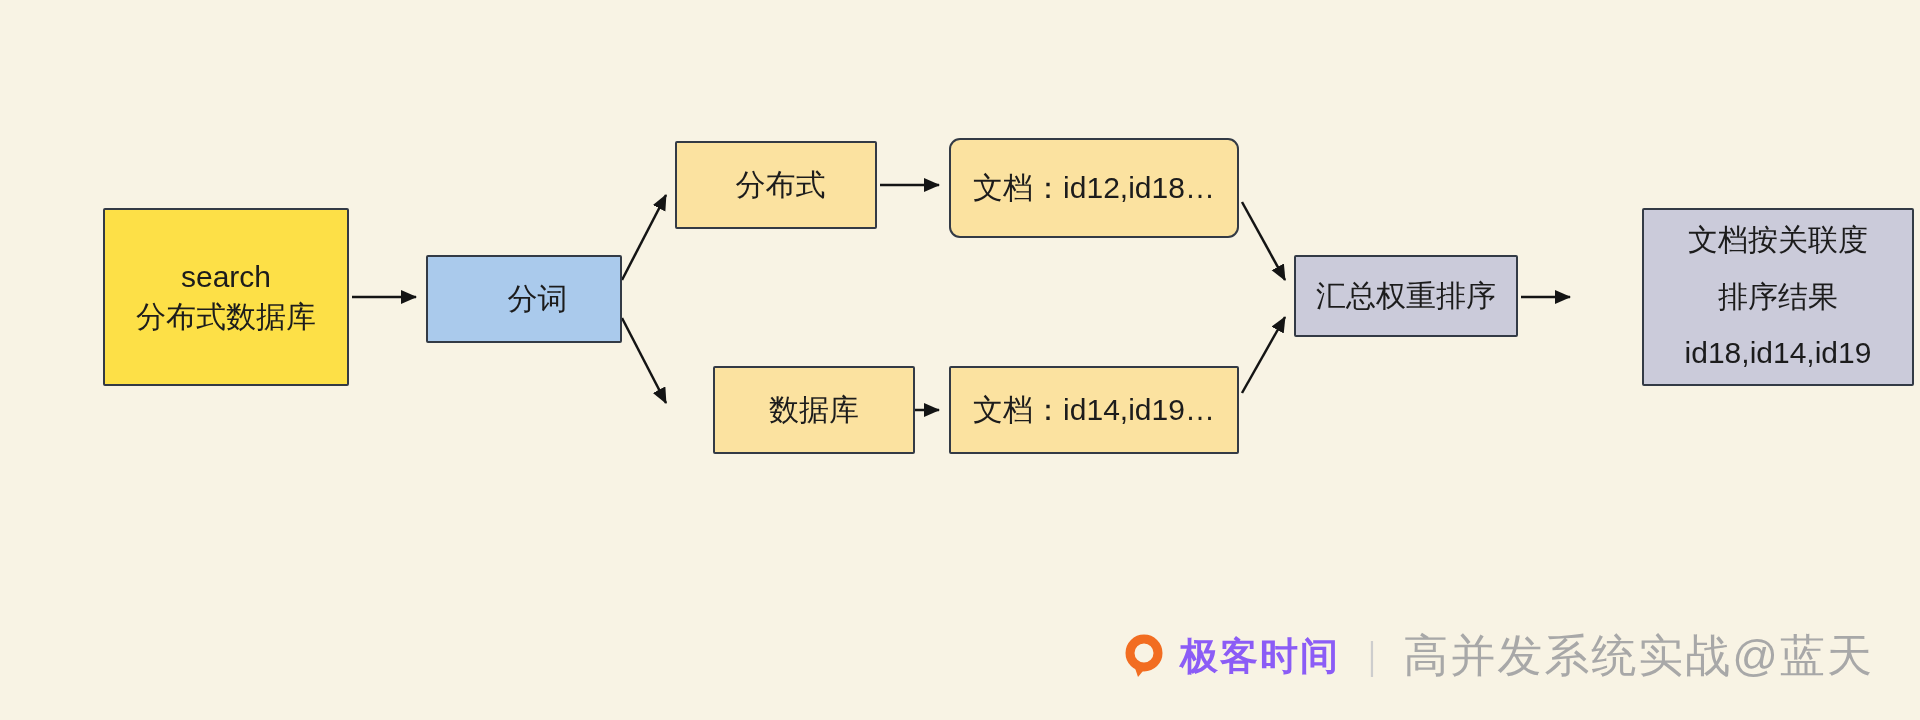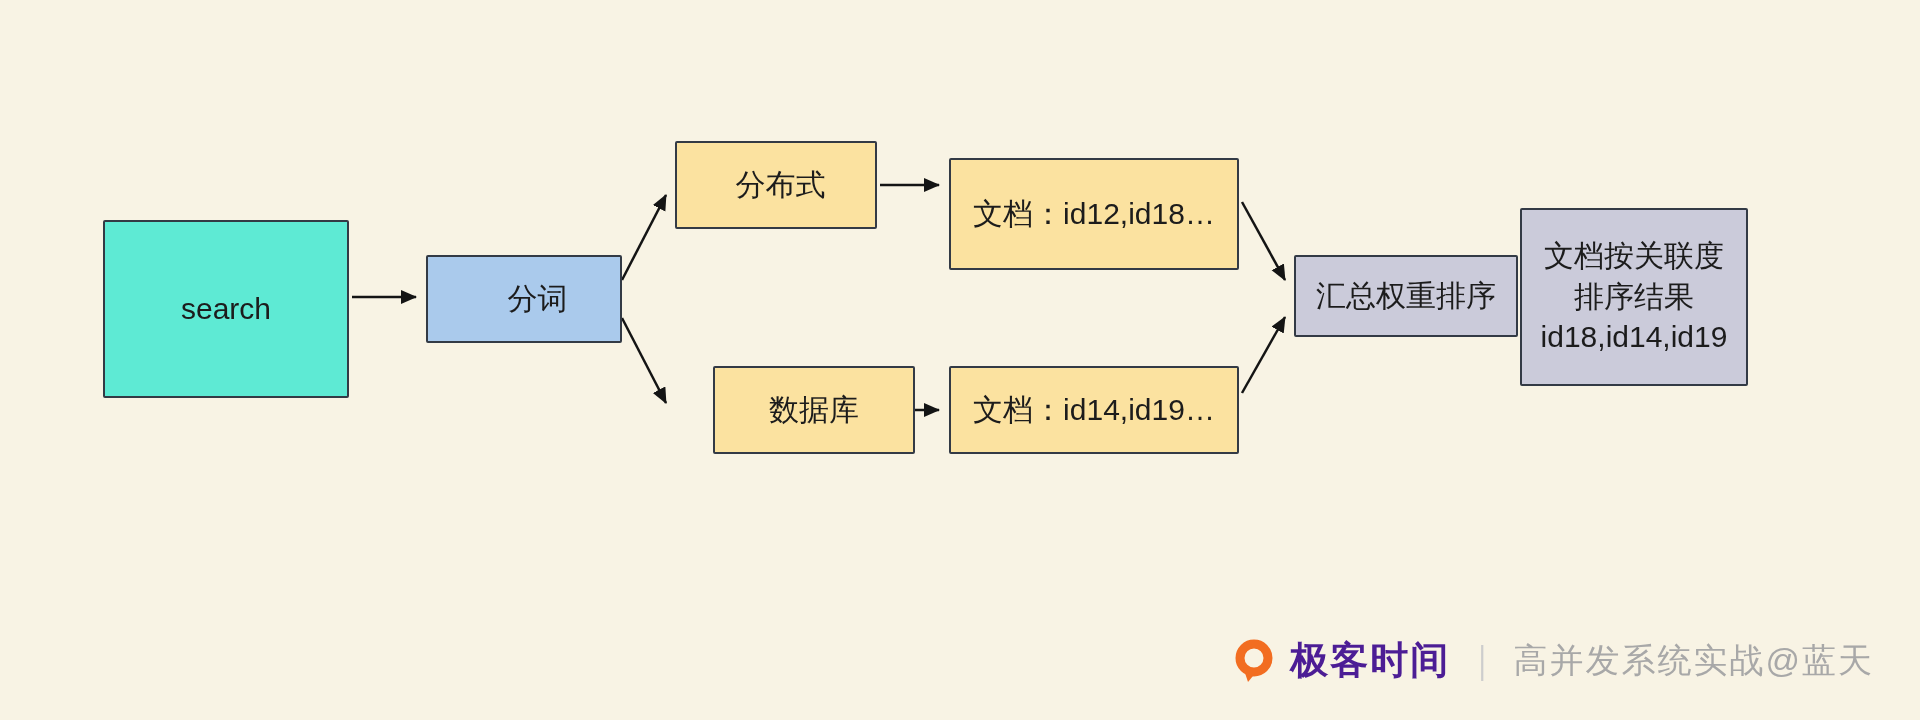--- a/index.html
+++ b/index.html
@@ -37,50 +37,50 @@
     font-size: 30px;
     color: #1c1c1c;
     line-height: 1.35;
     text-align: center;
     box-sizing: border-box;
   }
   .n-search      { left: 103px;  top: 208px; width: 246px; height: 178px; }
   .n-tokenize    { left: 426px;  top: 255px; width: 196px; height: 88px; padding-left: 27px;  }
   .n-distributed { left: 675px;  top: 141px; width: 202px; height: 88px; padding-left: 9px;  }
   .n-database    { left: 713px;  top: 366px; width: 202px; height: 88px;  }
-  .n-doc-a       { left: 949px;  top: 158px; width: 290px; height: 112px;  }
+  .n-doc-a       { left: 949px;  top: 138px; width: 290px; height: 100px; border-radius: 11px;  }
   .n-doc-b       { left: 949px;  top: 366px; width: 290px; height: 88px; align-items: center;  }
   .n-rank        { left: 1294px; top: 255px; width: 224px; height: 82px;  }
-  .n-result      { left: 1520px; top: 208px; width: 228px; height: 178px; }
+  .n-result      { left: 1642px; top: 208px; width: 272px; height: 178px; gap: 16px; }
   .footer {
     position: absolute;
     right: 46px;
     bottom: 34px;
     display: flex;
     align-items: center;
     gap: 12px;
   }
   .logo {
     display: inline-flex;
     width: 48px;
     height: 48px;
   }
   .brand {
     font-size: 38px;
     font-weight: 600;
-    color: #4c1d95;
+    color: #8b5cf6;
     letter-spacing: 2px;
   }
   .divider {
     font-size: 36px;
     color: #cdcdcd;
     margin: 0 2px;
   }
   .credit {
-    font-size: 34px;
+    font-size: 45px;
     color: #a8a8a8;
     letter-spacing: 2px;
   }
 </style>
 </head>
 <body>
 
 <div class="canvas">
 
   <svg class="arrows" viewBox="0 0 1920 720">
@@ -92,22 +92,23 @@
     <line x1="352" y1="297" x2="416" y2="297" stroke="#141414" stroke-width="2.5" marker-end="url(#ah)"></line>
     <line x1="622" y1="280" x2="666" y2="195" stroke="#141414" stroke-width="2.5" marker-end="url(#ah)"></line>
     <line x1="622" y1="318" x2="666" y2="403" stroke="#141414" stroke-width="2.5" marker-end="url(#ah)"></line>
     <line x1="880" y1="185" x2="939" y2="185" stroke="#141414" stroke-width="2.5" marker-end="url(#ah)"></line>
     <line x1="880" y1="410" x2="939" y2="410" stroke="#141414" stroke-width="2.5" marker-end="url(#ah)"></line>
     <line x1="1242" y1="202" x2="1285" y2="280" stroke="#141414" stroke-width="2.5" marker-end="url(#ah)"></line>
     <line x1="1242" y1="393" x2="1285" y2="317" stroke="#141414" stroke-width="2.5" marker-end="url(#ah)"></line>
     <line x1="1521" y1="297" x2="1570" y2="297" stroke="#141414" stroke-width="2.5" marker-end="url(#ah)"></line>
   </svg>
 
-  <div class="node n-search" style="background-color: #5eead4; margin-top: 12px;">
+  <div class="node n-search" style="background-color: #fde047;">
     <span class="line">search</span>
+    <span class="line">分布式数据库</span>
   </div>
 
   <div class="node n-tokenize" style="background-color: rgb(170, 202, 236);">
     <span class="line">分词</span>
   </div>
 
   <div class="node n-distributed" style="background-color: rgb(251, 226, 160);">
     <span class="line">分布式</span>
   </div>
 

